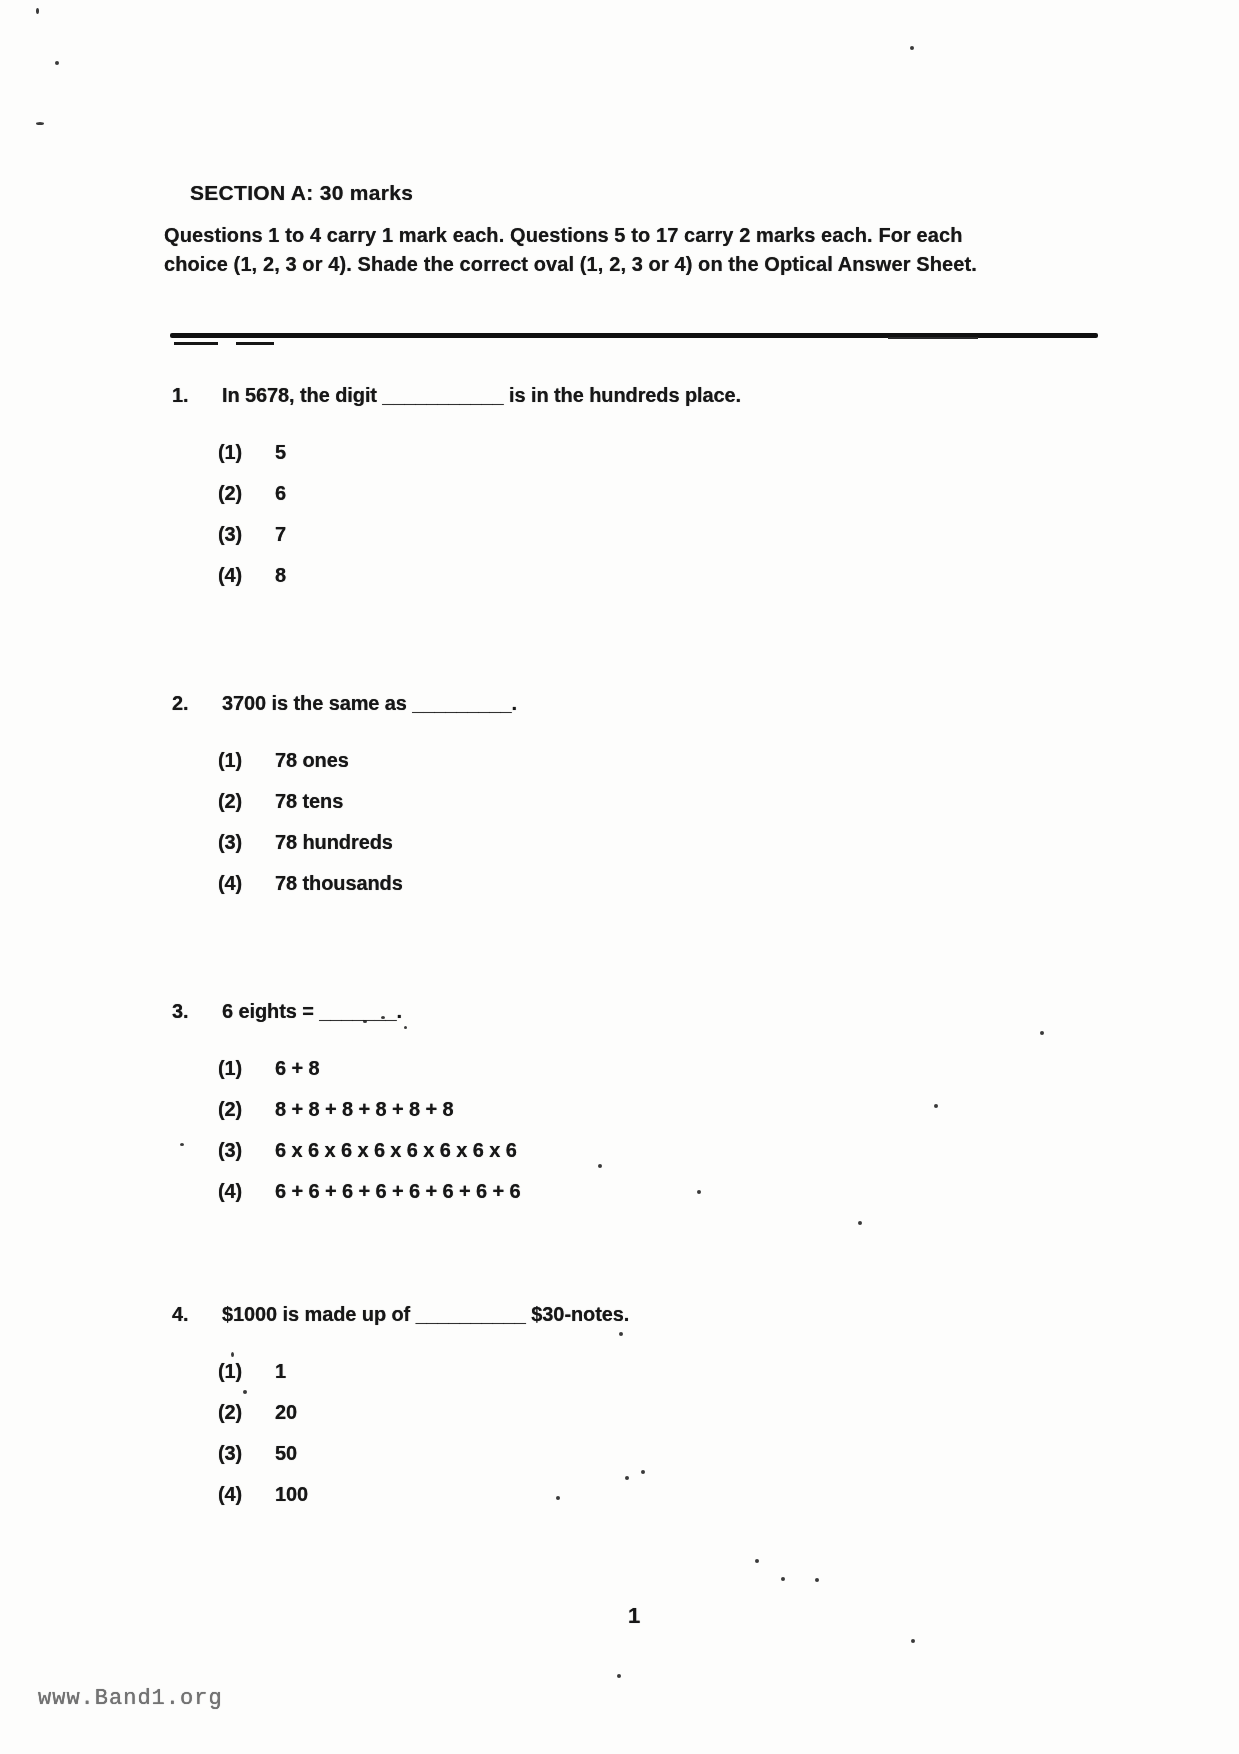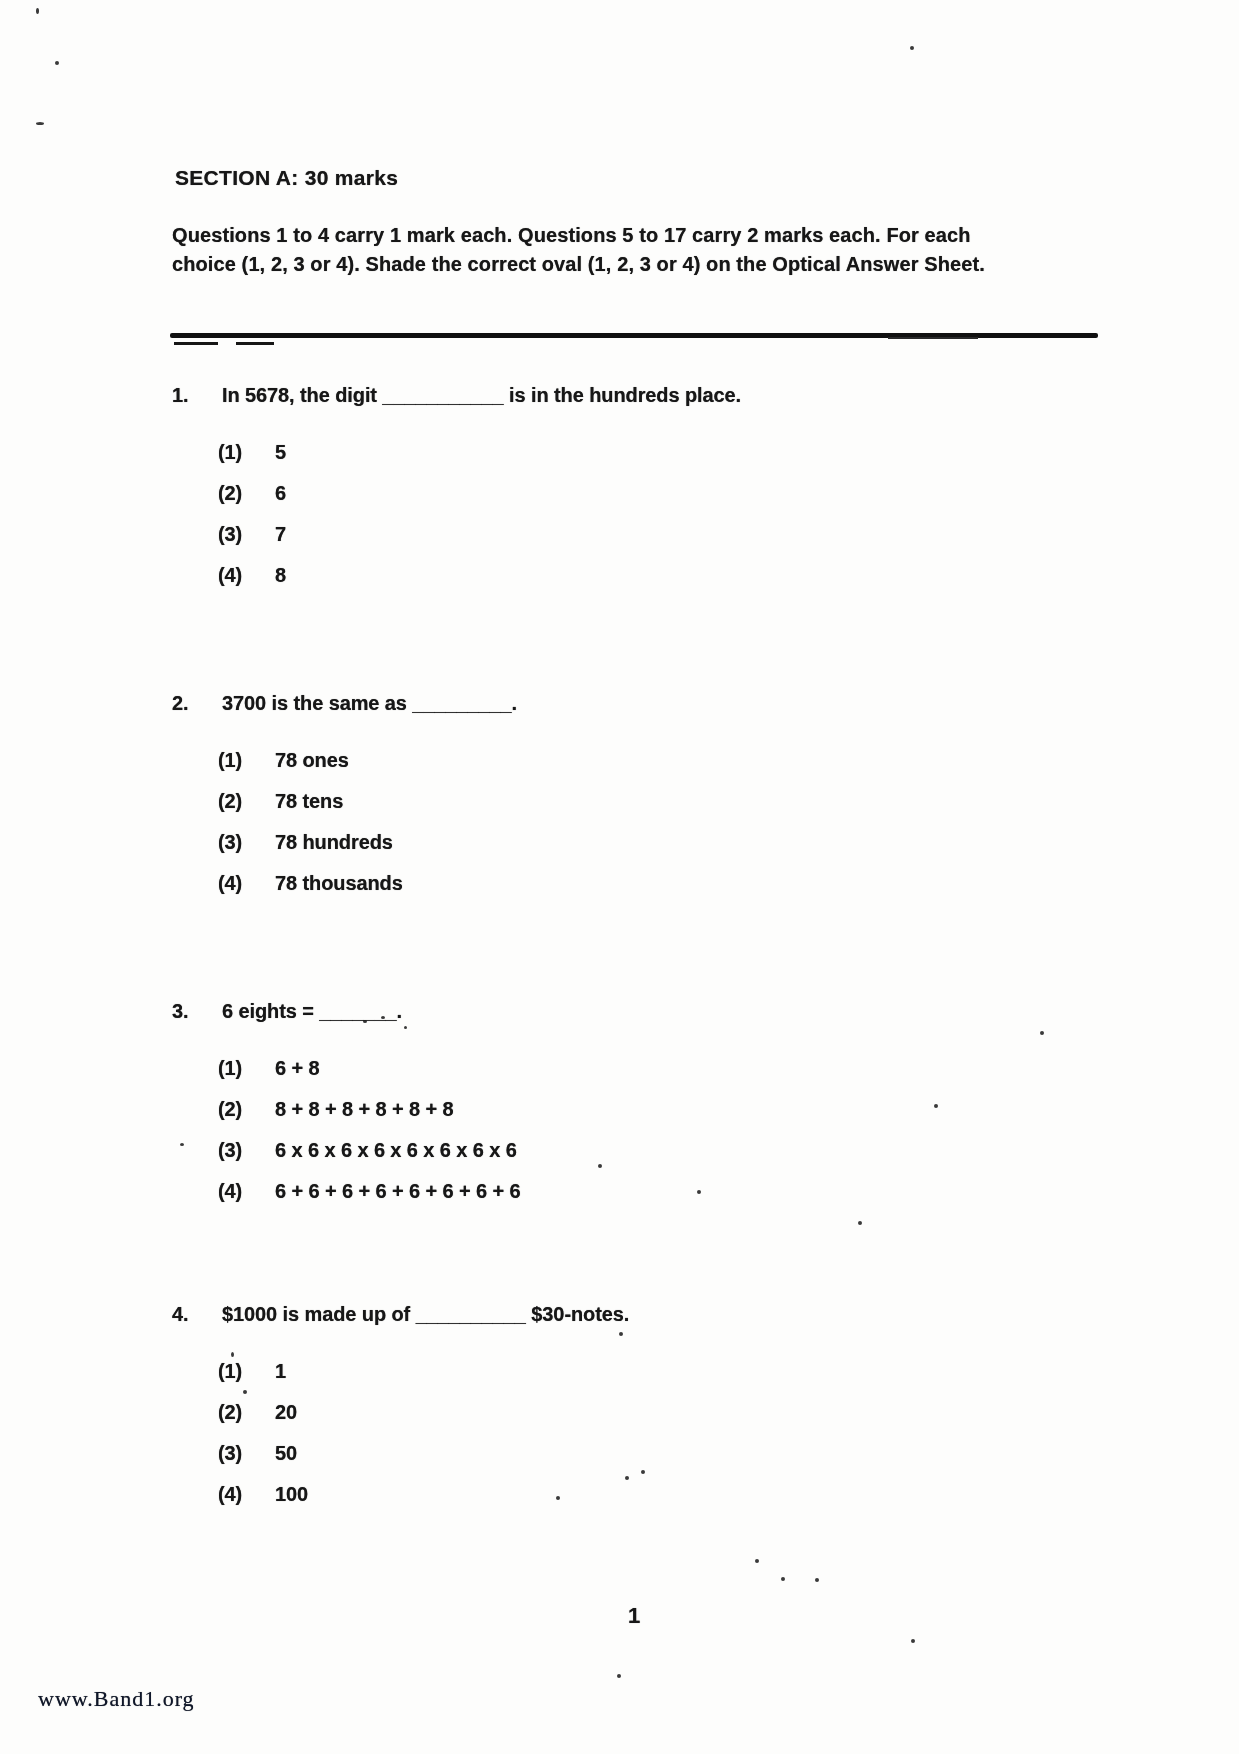--- a/index.html
+++ b/index.html
@@ -7,24 +7,24 @@
     position:relative;
     width:1239px; height:1754px;
     background:#fdfdfc;
     font-family:"Liberation Sans", sans-serif;
     color:#171717;
     overflow:hidden;
     text-shadow:0 0 0.7px rgba(25,25,25,0.75);
   }
   .section-title {
     position:absolute; left:175px; top:166px;
-    margin:0; font-size:21px; font-weight:700; letter-spacing:0.3px;
+    margin:15px; font-size:21px; font-weight:700; letter-spacing:0.3px;
   }
   .instructions {
-    position:absolute; left:172px; top:221px;
+    position:absolute; left:164px; top:221px;
     font-size:20px; font-weight:600; line-height:29px; letter-spacing:0.1px;
     white-space:nowrap;
   }
   .rule {
     position:absolute; left:170px; top:333px; width:928px; height:5px;
     background:#101010; border-radius:2px;
   }
   .rule .tick { position:absolute; height:3px; background:#161616; top:9px; }
   .rule .t1 { left:4px;  width:44px; }
   .rule .t2 { left:66px; width:38px; }
@@ -40,22 +40,22 @@
   .options { margin-top:24px; margin-left:46px; }
   .option { display:flex; height:41px; align-items:center; }
   .opt-label { width:57px; flex:0 0 57px; }
 
   .page-number {
     position:absolute; left:628px; top:1603px;
     font-size:22px; font-weight:700;
   }
   .footer-url {
     position:absolute; left:38px; top:1686px;
-    font-family:Liberation Serif, serif;
-    font-size:22px; font-weight:500; letter-spacing:1px; color:#0f172a;
+    font-family:Liberation Mono, monospace;
+    font-size:22px; font-weight:500; letter-spacing:1px; color:#737373;
   }
   .speck { position:absolute; background:#3a3a3a; border-radius:50%; }
 </style>
 </head>
 <body>
 
 <div class="page">
 
   <div>
       <div class="speck" style="left: 36px; top: 8px; width: 3px; height: 6px;"></div>

